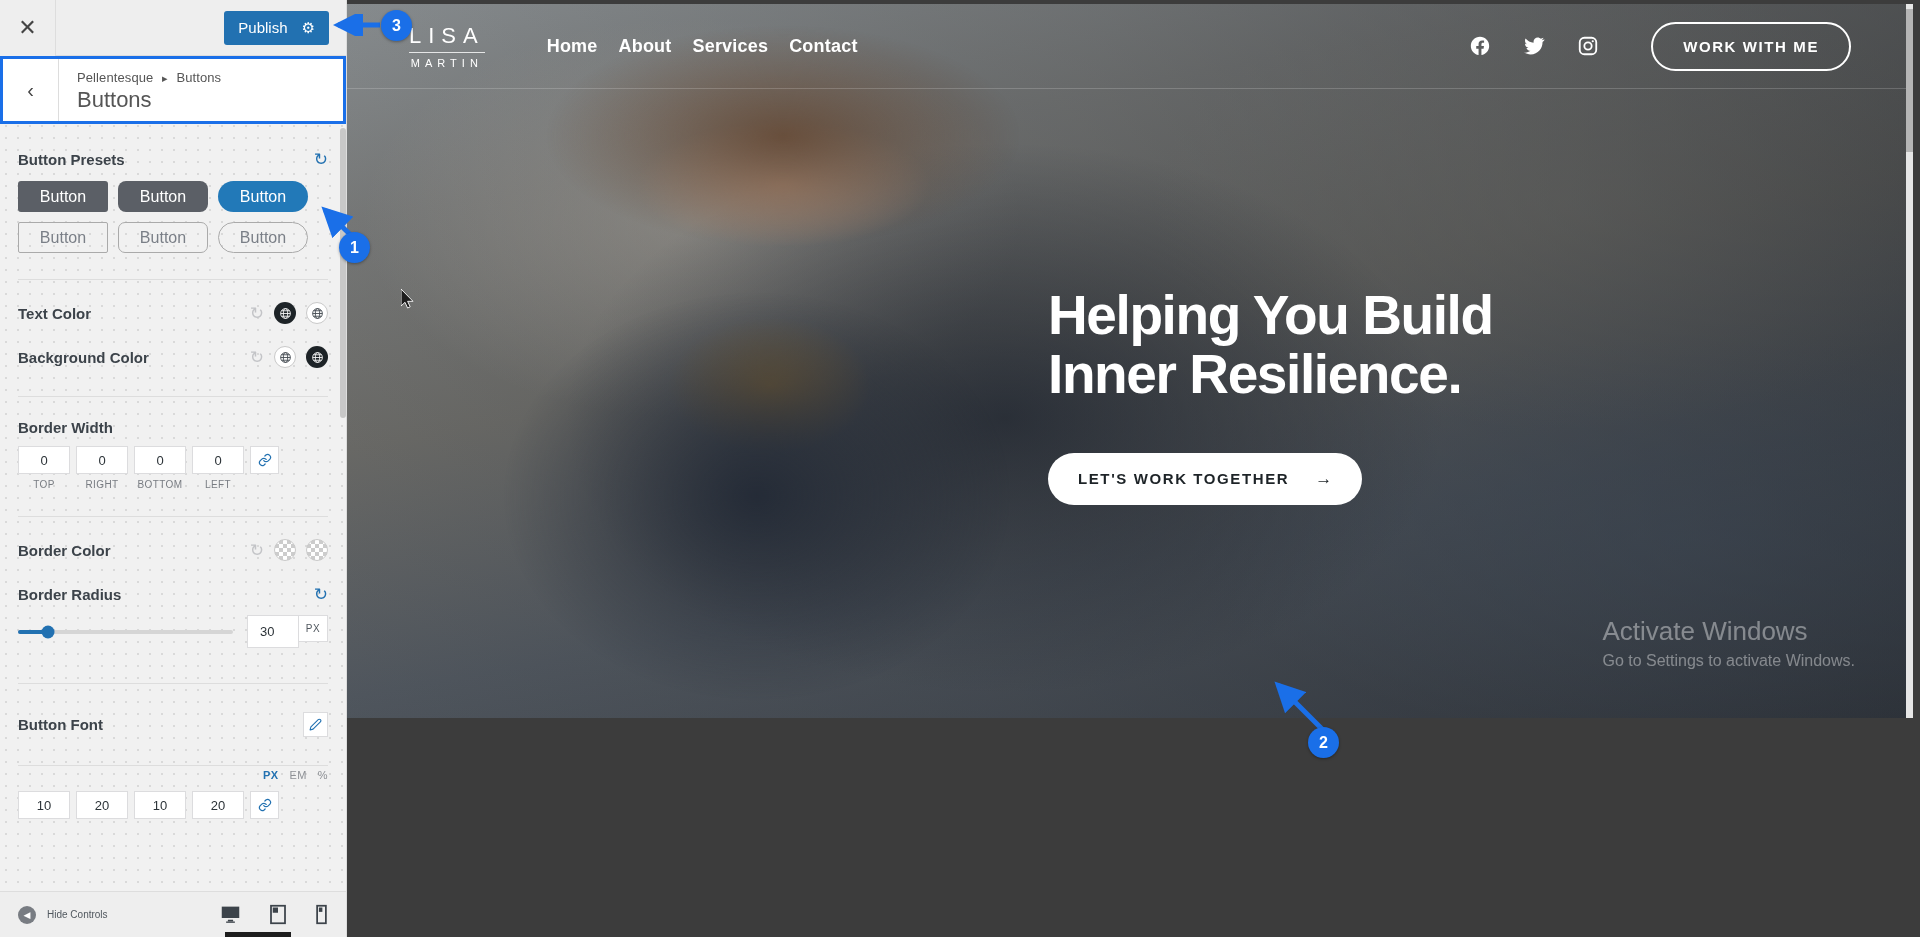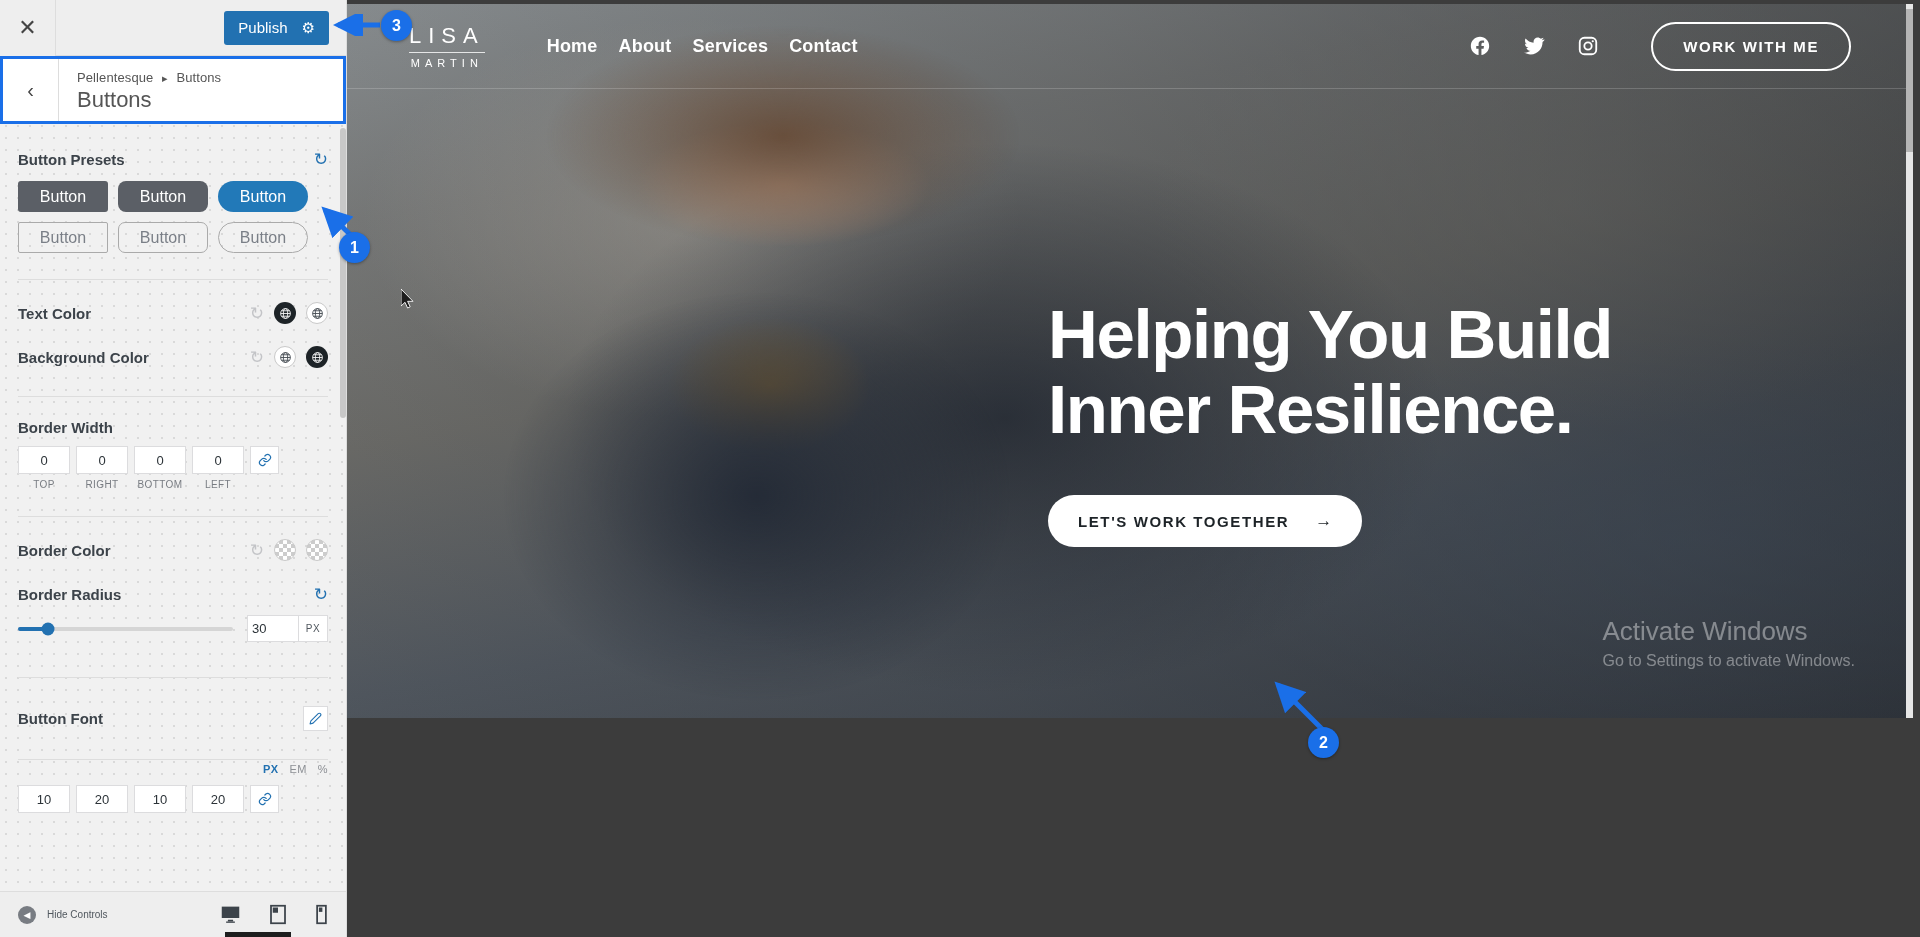--- a/index.html
+++ b/index.html
@@ -144,22 +144,22 @@
   .track {
     flex:1; height:4px; background:#d5d5d5; border-radius:2px; position:relative;
   }
   .track-fill { position:absolute; left:0; top:0; bottom:0; width:14%; background:#2271b1; border-radius:2px; }
   .knob {
     position:absolute; left:14%; top:50%; transform:translate(-50%,-50%);
     width:13px; height:13px; border-radius:50%; background:#2271b1; cursor:pointer;
   }
   .val-box { display:flex; }
   .val-num {
-    width:52px; height:27px; background:#fff; border:1px solid #dcdcde;
-    display:flex; align-items:center; padding-left:4px; font-size:13px; color:#2c3338;
+    width:52px; height:33px; background:#fff; border:1px solid #dcdcde;
+    display:flex; align-items:center; padding-left:12px; font-size:13px; color:#2c3338;
   }
   .val-unit {
     width:29px; height:27px; background:#fff; border:1px solid #dcdcde; border-left:none;
     display:flex; align-items:center; justify-content:center;
     font-size:10px; color:#50575e; letter-spacing:.5px;
   }
 
   
   .edit-box {
     width:25px; height:25px; background:#fff; border:1px solid #dcdcde;
@@ -251,22 +251,22 @@
     border:2px solid #fff; border-radius:30px;
     color:#fff; font-size:15px; font-weight:bold; letter-spacing:1.6px;
     padding:14px 30px; cursor:pointer; white-space:nowrap;
   }
 
   #hero-content { position:absolute; left:701px; top:258px; z-index:3; }
   #hero-eyebrow {
     color:#fff; font-size:16px; font-weight:bold; letter-spacing:2.4px;
   }
   #hero-title {
-    color:#fff; font-size:69px; font-weight:bold; line-height:1.08;
-    letter-spacing:-1.4px; margin-top:36px;
+    color:#fff; font-size:55px; font-weight:bold; line-height:1.08;
+    letter-spacing:-1.4px; margin-top:24px;
   }
   #hero-desc {
     color:#fff; font-size:19px; font-weight:bold; line-height:1.55;
     margin-top:40px; max-width:505px;
   }
   #cta-btn {
     margin-top:48px; background:#fff; border-radius:30px;
     display:inline-flex; align-items:center; gap:26px;
     padding:16px 30px; cursor:pointer;
   }

